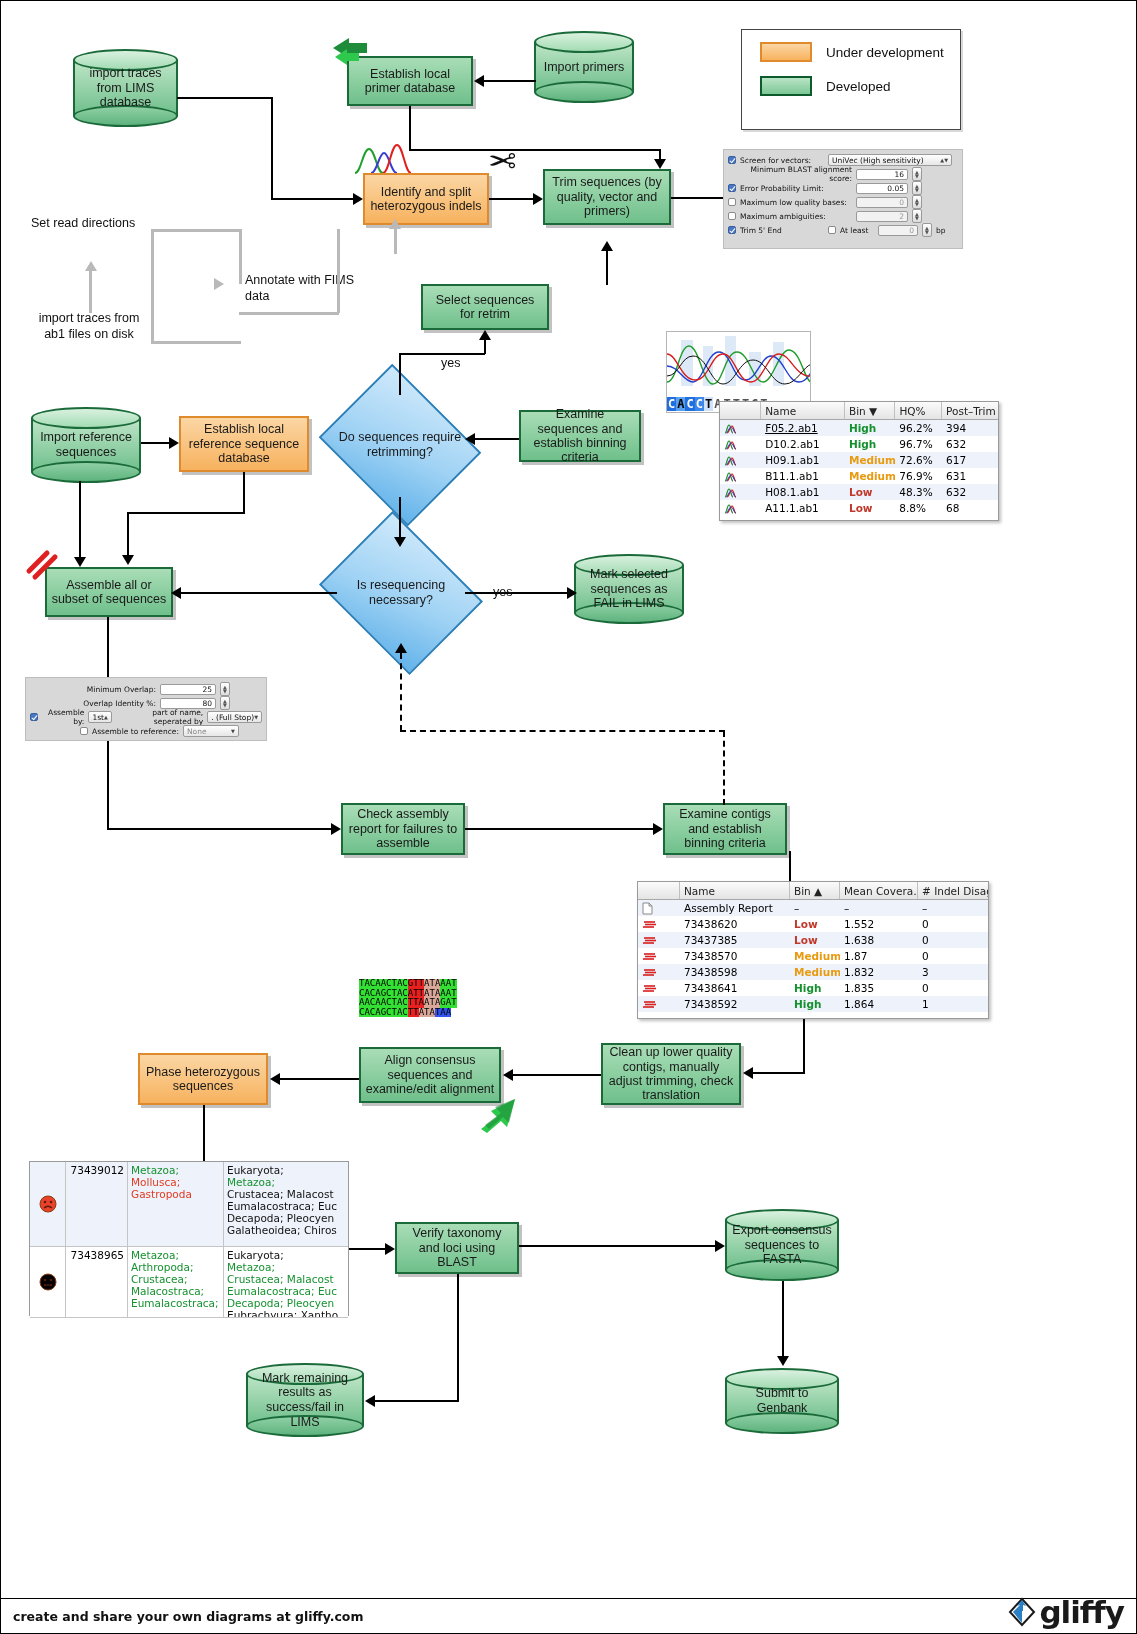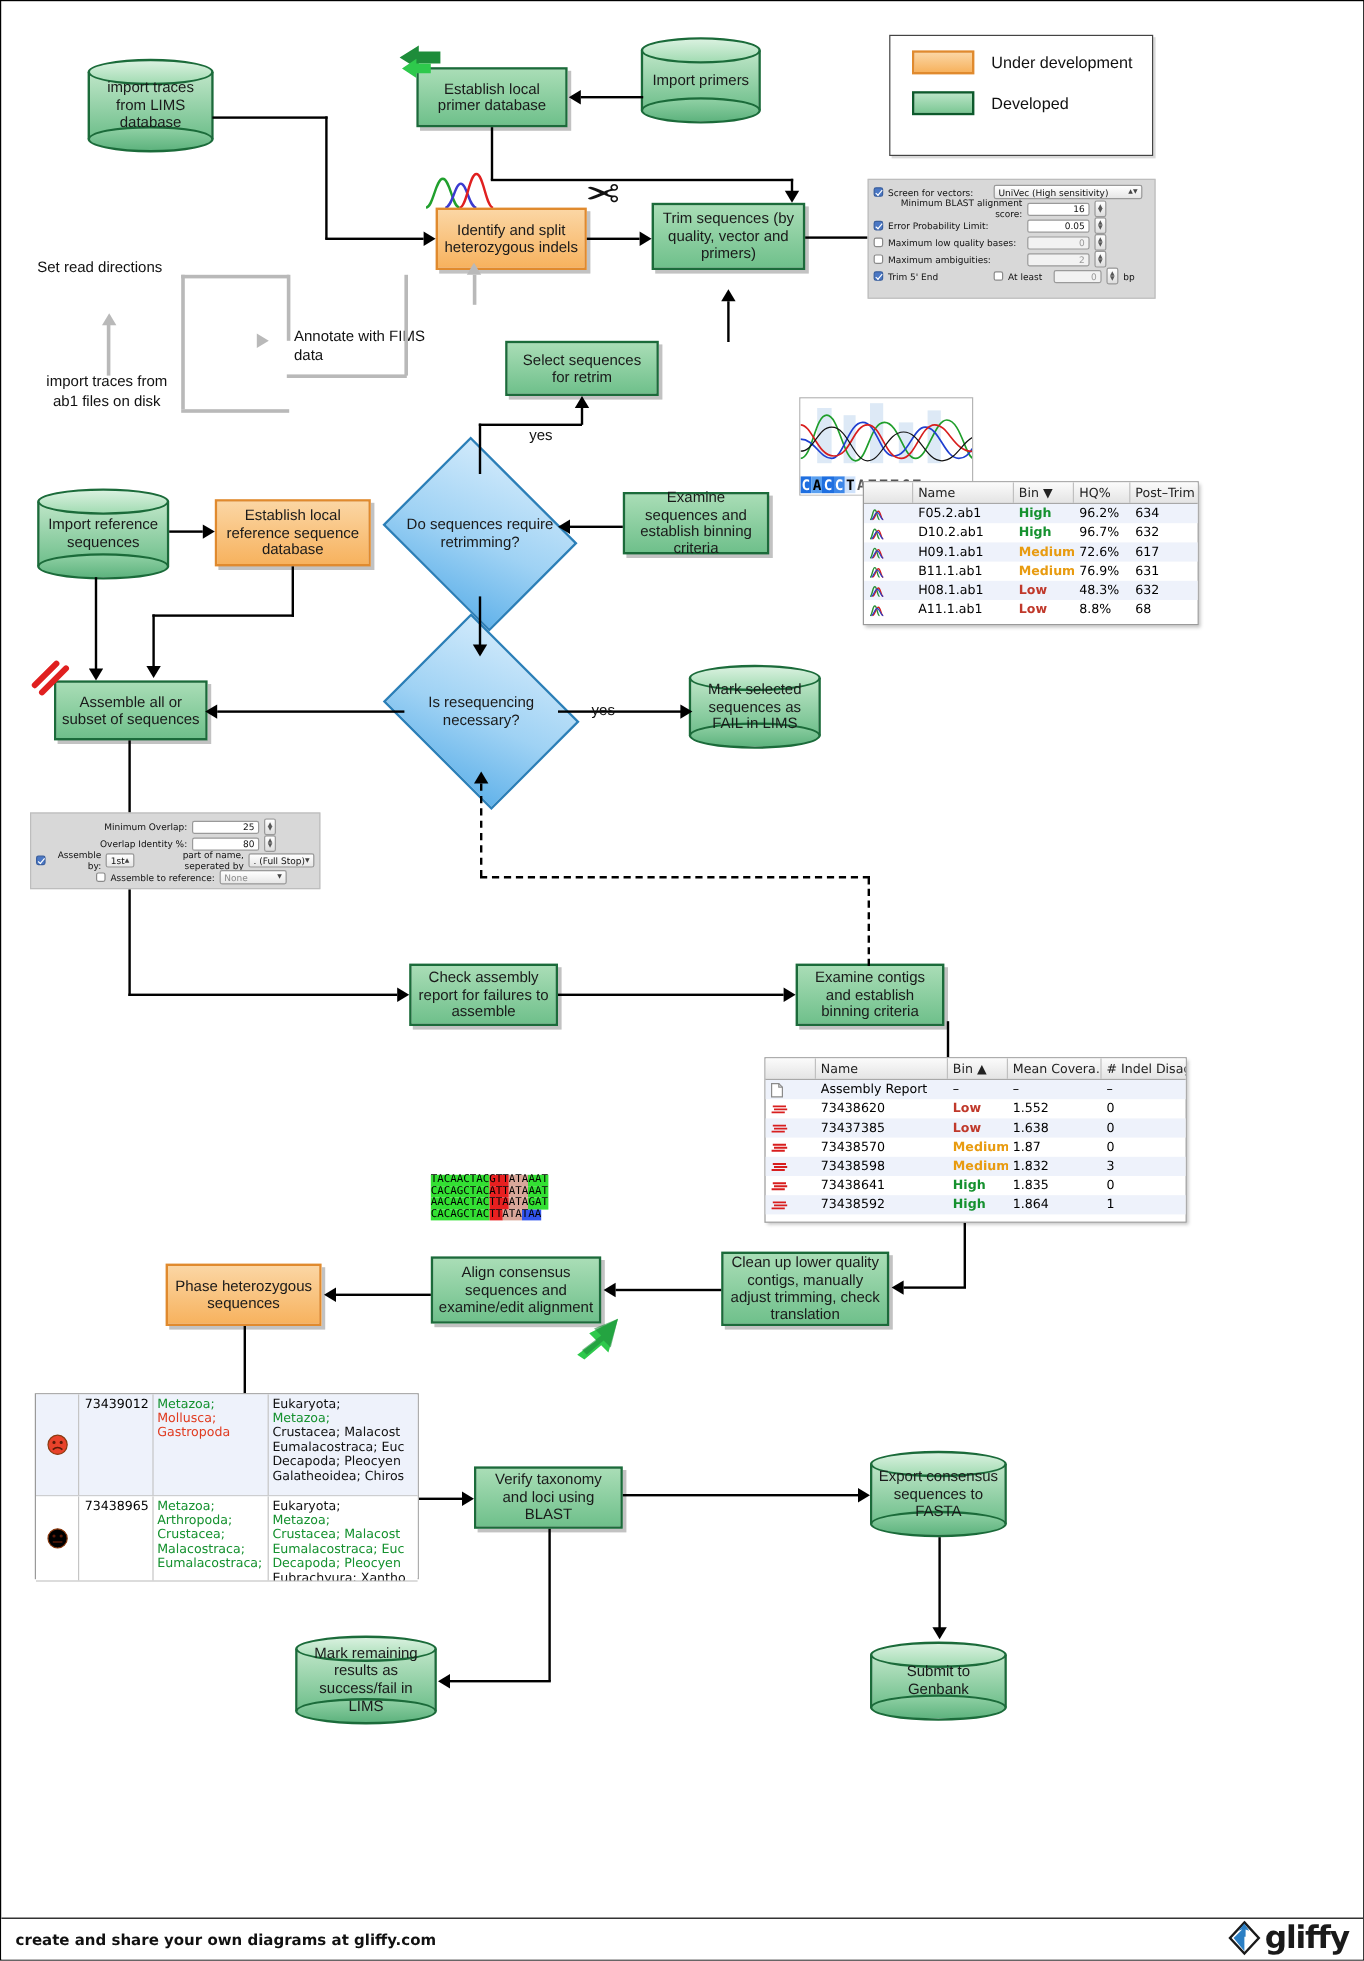--- a/index.html
+++ b/index.html
@@ -103,21 +103,21 @@
 
   
   #taxtbl{position:absolute;border:1px solid #9a9a9a;background:#fff;box-sizing:border-box;font-family:"DejaVu Sans",sans-serif;font-size:10.5px;}
   #taxtbl .trow{display:flex;border-bottom:1px solid #c5c5c5;}
   #taxtbl .c{border-right:1px solid #c5c5c5;padding:2px 3px;box-sizing:border-box;overflow:hidden;}
 
   
   #footer{position:absolute;left:0;right:0;bottom:0;height:34px;border-top:1px solid #000;background:#fff;}
   #ftxt{position:absolute;left:12px;bottom:9px;font-size:12.5px;font-weight:bold;color:#111;font-family:"DejaVu Sans",sans-serif;}
   #glogo{position:absolute;right:12px;bottom:3px;display:flex;align-items:center;gap:2px;}
-  #glogo .gt{font-size:26px;font-weight:bold;color:#1a1a1a;font-family:"DejaVu Sans",sans-serif;letter-spacing:-1px;}
+  #glogo .gt{font-size:31px;font-weight:bold;color:#1a1a1a;font-family:"DejaVu Sans",sans-serif;letter-spacing:-1px;}
 
   .scissors{position:absolute;font-size:34px;color:#111;transform:scaleX(-1);}
   .arrowdeco{position:absolute;}
   .redmark{position:absolute;}
 </style>
 </head>
 <body>
 
 <div id="page">
 
@@ -487,24 +487,24 @@
     </div>
     <div id="seqrows">
         <div class="r alt">
           <div style="width: 44px;">
             <svg width="14" height="11" viewBox="0 0 14 11">
               <path d="M1 10 C3 10 3 2 5 2 C7 2 7 10 9 10" fill="none" stroke="#2a8f36" stroke-width="1.2"></path>
               <path d="M3 10 C5 10 6 3 8 3 C10 3 10 10 12 10" fill="none" stroke="#d81e1e" stroke-width="1.2"></path>
               <path d="M2 10 C4 10 5 4 7 4 C9 4 10 10 12 10" fill="none" stroke="#2b3fc4" stroke-width="1"></path>
             </svg>
           </div>
-          <div style="width: 90px;">F05.2.ab1</div>
+          <div style="width: 90px; text-decoration: underline;">F05.2.ab1</div>
           <div class="bin-High" style="width: 54px;">High</div>
           <div style="width: 50px;">96.2%</div>
-          <div style="width: 60px;">634</div>
+          <div style="width: 60px;">394</div>
         </div>
         <div class="r">
           <div style="width: 44px;">
             <svg width="14" height="11" viewBox="0 0 14 11">
               <path d="M1 10 C3 10 3 2 5 2 C7 2 7 10 9 10" fill="none" stroke="#2a8f36" stroke-width="1.2"></path>
               <path d="M3 10 C5 10 6 3 8 3 C10 3 10 10 12 10" fill="none" stroke="#d81e1e" stroke-width="1.2"></path>
               <path d="M2 10 C4 10 5 4 7 4 C9 4 10 10 12 10" fill="none" stroke="#2b3fc4" stroke-width="1"></path>
             </svg>
           </div>
           <div style="width: 90px;">D10.2.ab1</div>

